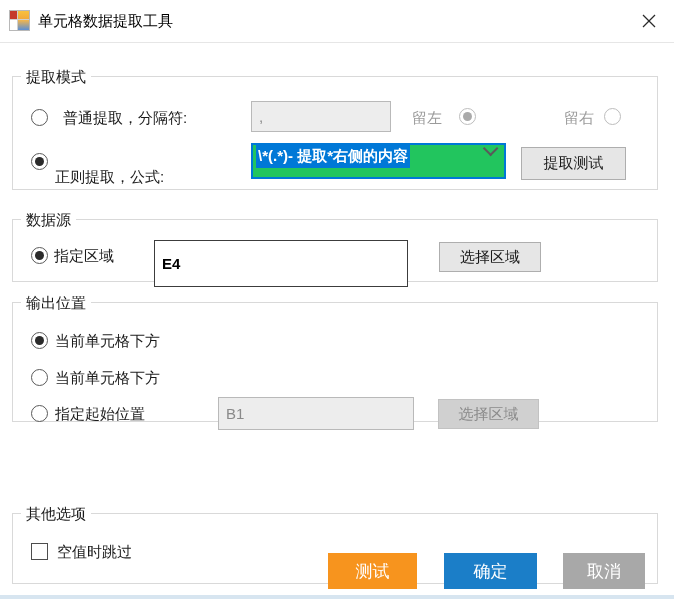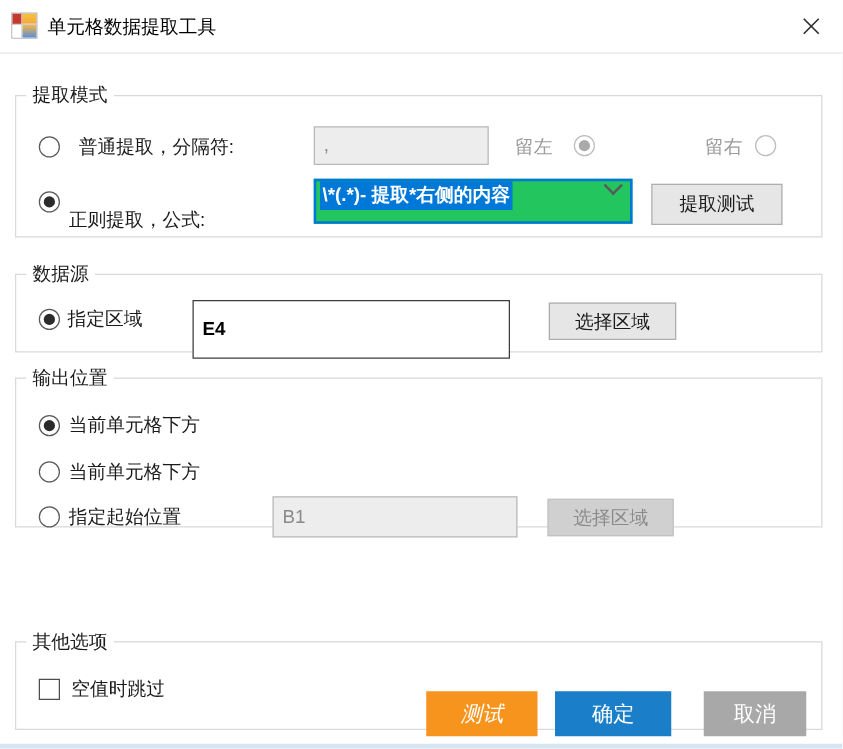--- a/index.html
+++ b/index.html
@@ -99,21 +99,21 @@
   .checkbox{
     position:absolute;width:17px;height:17px;box-sizing:border-box;
     border:1px solid #4d4d4d;background:#fff;
   }
   
   .btn-flat{
     position:absolute;top:553px;height:36px;border:none;
     color:#ffffff;font-size:17px;display:flex;align-items:center;justify-content:center;
     cursor:pointer;font-family:"Liberation Sans","DejaVu Sans",sans-serif;
   }
-  .btn-test{left:341px;width:89px;background:var(--accent-orange,#f7941e);font-style:italic;}
+  .btn-test{left:328px;width:89px;background:var(--accent-orange,#f7941e);}
   .btn-ok{left:444px;width:93px;background:var(--accent-blue,#1b7ec8);}
   .btn-cancel{left:563px;width:82px;background:var(--cancel-gray,#a8a8a8);}
   .bottom-strip{
     position:absolute;left:0;bottom:0;width:674px;height:4px;background:#d7e5f0;
   }
 </style>
 </head>
 <body>
 
 <div class="window">

